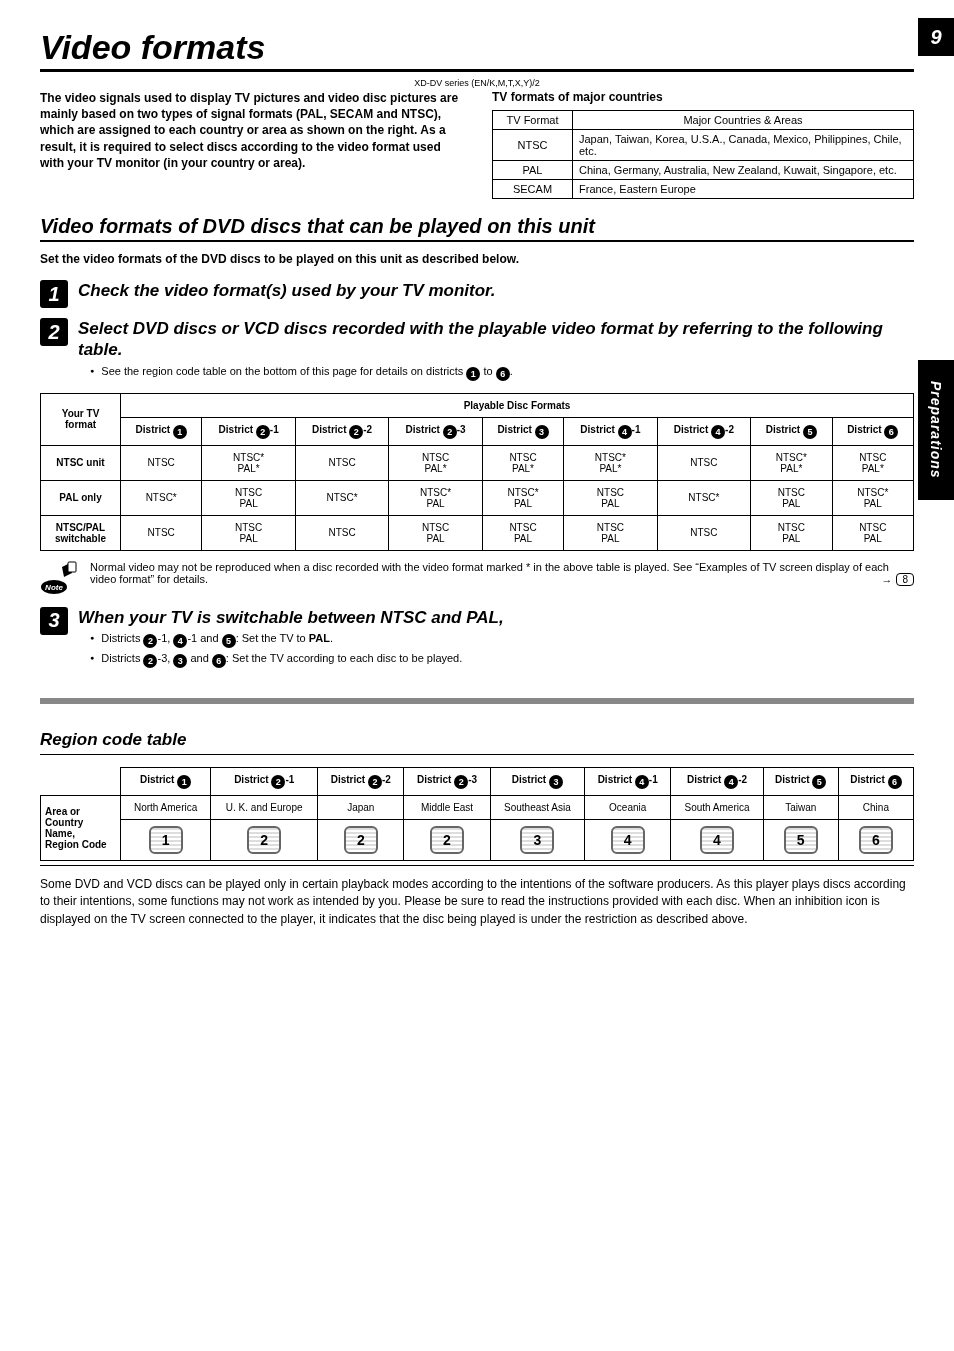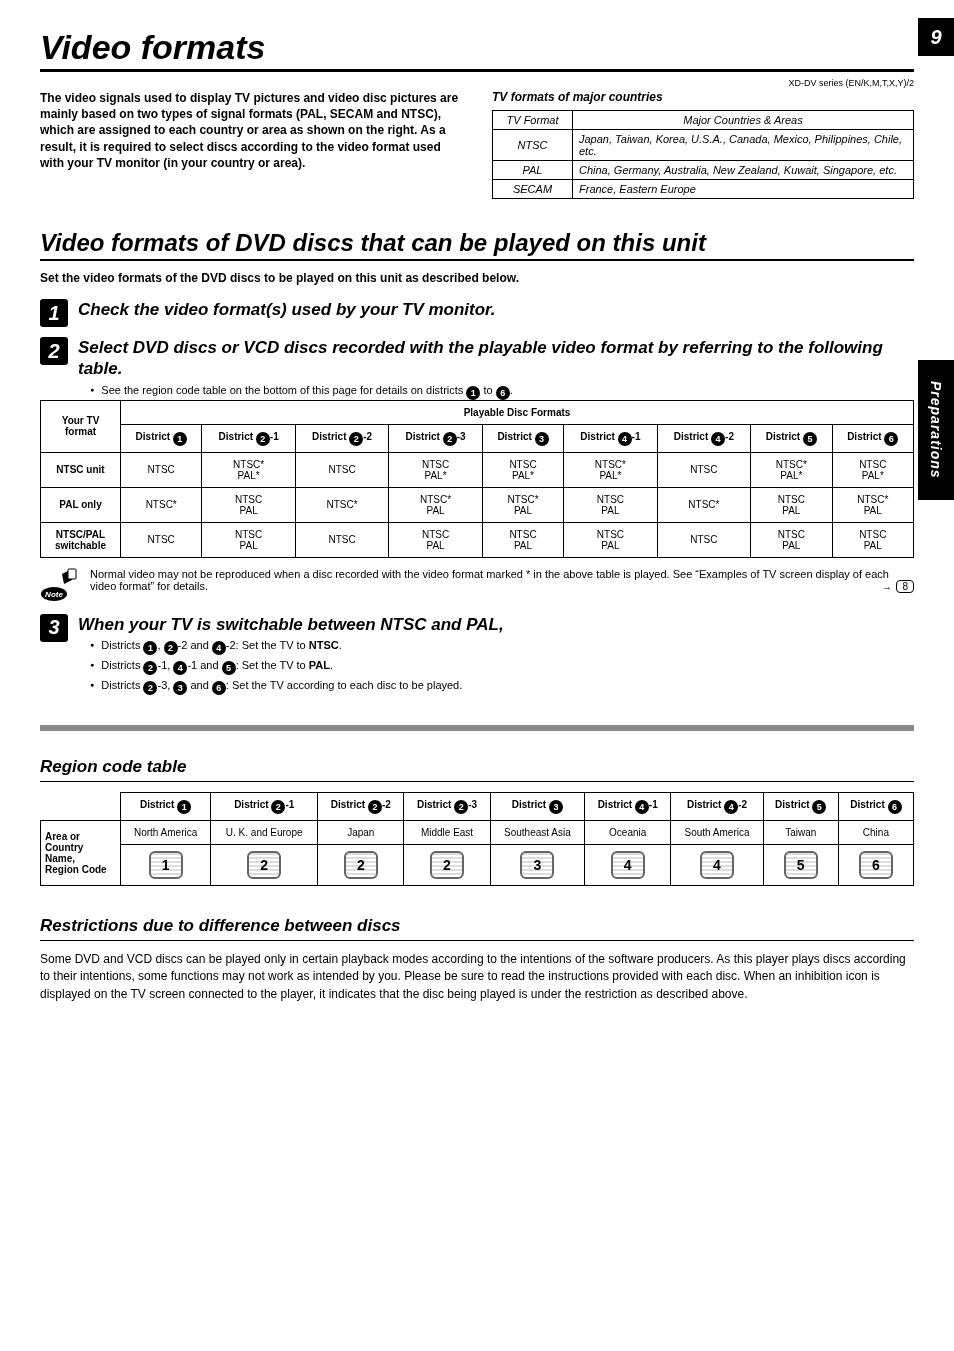--- a/index.html
+++ b/index.html
@@ -2,39 +2,39 @@
 <html><head>
 <meta charset="utf-8">
 <style>
   * { box-sizing: border-box; margin: 0; padding: 0; }
   body { font-family: Arial, Helvetica, sans-serif; font-size: 12px; color: #000; background: #fff; width: 954px; margin: 0 auto; position: relative; }
   .page { padding: 28px 40px 40px 40px; position: relative; }
   .page-num-tab { position: absolute; top: 18px; right: 0; width: 36px; height: 38px; background: #000; color: #fff; font-weight: bold; font-style: italic; font-size: 20px; display: flex; align-items: center; justify-content: center; }
   .side-tab { position: absolute; top: 360px; right: 0; width: 36px; height: 140px; background: #000; color: #fff; writing-mode: vertical-rl; text-orientation: mixed; display:flex; align-items:center; justify-content:center; font-style: italic; font-weight: bold; font-size: 14px; letter-spacing: 1px;}
   .title1 { font-size: 34px; font-weight: bold; font-style: italic; margin-bottom: 2px; }
   .rule-thick { border: none; border-top: 3px solid #000; margin-bottom: 0; }
-  .series { font-size: 9px; text-align: right; margin: 6px 0 2px 0; }
+  .series { font-size: 9px; text-align: center; margin: 6px 0 2px 0; }
   .two-col { display: flex; gap: 30px; align-items: flex-start; }
   .intro-text { flex: 1; font-weight: bold; font-size: 12px; line-height: 1.35; }
-  .tv-formats { flex: 1; font-style: italic; }
+  .tv-formats { flex: 1; }
   .tv-formats-title { font-weight: bold; font-size: 12px; margin-bottom: 6px; }
   table.bordered { border-collapse: collapse; width: 100%; }
   table.bordered td, table.bordered th { border: 1px solid #000; padding: 3px 6px; font-size: 11px; vertical-align: middle; }
   .tv-format-h { text-align: center; }
-  .title2 { font-size: 24px; font-weight: bold; font-style: italic; margin-top: 30px; }
+  .title2 { font-size: 20px; font-weight: bold; font-style: italic; margin-top: 16px; }
   .rule-med { border: none; border-top: 2px solid #000; margin: 2px 0 10px 0; }
   .set-text { font-weight: bold; font-size: 12px; margin-bottom: 14px; }
   .step { display: flex; align-items: flex-start; gap: 10px; margin-top: 10px; }
   .step-box { width: 28px; height: 28px; background: #000; color: #fff; font-weight: bold; font-style: italic; font-size: 20px; display:flex; align-items:center; justify-content:center; border-radius: 3px; flex-shrink:0; }
   .step-content { flex:1; }
   .step-title { font-size: 17px; font-weight: bold; font-style: italic; line-height: 1.25; }
   .step-bullet, .sub-bullet { font-size: 11px; margin-top: 4px; padding-left: 12px; }
   .sub-bullet::before, .step-bullet::before { content: "\25CF"; font-size: 7px; margin-right: 4px; vertical-align: 2px;}
   .circ { display:inline-block; width:14px; height:14px; border-radius:50%; background:#000; color:#fff; font-size:9px; font-weight:bold; text-align:center; line-height:14px; vertical-align:-2px;}
-  table.playable { border-collapse: collapse; width: 100%; }
+  table.playable { border-collapse: collapse; width: 100%; margin-top: 12px; }
   table.playable th, table.playable td { border: 1px solid #000; padding: 6px 4px; font-size: 10px; text-align: center; vertical-align: middle; }
   table.playable th { font-weight: bold; }
   .row-h { font-weight: bold; text-align: center; }
   .note-row { display:flex; gap:10px; align-items:flex-start; margin-top:10px; font-size:11px; }
   .note-icon { width:40px; flex-shrink:0; }
   .note-icon svg { width:40px; height:34px; }
   .page-ref { display:inline-block; border:1px solid #000; border-radius:4px; padding:0 5px; font-size:10px; margin-left:4px;}
   .arrow { font-weight:bold; }
   .sec-heading { font-size: 17px; font-weight:bold; font-style:italic; margin-top:26px; }
   .rule-thin { border:none; border-top:1px solid #000; margin:4px 0 10px 0;}
@@ -178,23 +178,20 @@
       <span>Normal video may not be reproduced when a disc recorded with the video format marked * in the above table is played. See “Examples of TV screen display of each video format” for details.</span>
       <span style="float:right"><span class="arrow">→</span><span class="page-ref">8</span></span>
     </div>
   </div>
 
   <div class="step">
     <div class="step-box">3</div>
     <div class="step-content">
       <div class="step-title">When your TV is switchable between NTSC and PAL,</div>
       <div class="step-bullet">
-        <span>Districts </span><span class="circ">1</span><span>, </span><span class="circ">2</span><span>-2 and </span><span class="circ">4</span><span>-2: Set the TV to </span><b>NTSC</b><span>.</span>
-      </div>
-      <div class="step-bullet">
         <span>Districts </span><span class="circ">2</span><span>-1, </span><span class="circ">4</span><span>-1 and </span><span class="circ">5</span><span>: Set the TV to </span><b>PAL</b><span>.</span>
       </div>
       <div class="step-bullet">
         <span>Districts </span><span class="circ">2</span><span>-3, </span><span class="circ">3</span><span> and </span><span class="circ">6</span><span>:  Set the TV according to each disc to be played.</span>
       </div>
     </div>
   </div>
 
   <div class="hr-thick-grey"></div>
   <div class="sec-heading">Region code table</div>
@@ -236,19 +233,18 @@
           <td><span class="region-icon">2</span></td>
           <td><span class="region-icon">3</span></td>
           <td><span class="region-icon">4</span></td>
           <td><span class="region-icon">4</span></td>
           <td><span class="region-icon">5</span></td>
           <td><span class="region-icon">6</span></td>
         </tr>
   </tbody>
     </table>
 
-  <div class="sec-heading" style="margin-top:30px">Restrictions due to difference between discs</div>
   <hr class="rule-thin">
   <div class="restrict-row">
     <div class="restrict-text">Some DVD and VCD discs can be played only in certain playback modes according to the intentions of the software producers. As this player plays discs according to their intentions, some functions may not work as intended by you. Please be sure to read the instructions provided with each disc. When an inhibition icon is displayed on the TV screen connected to the player, it indicates that the disc being played is under the restriction as described above.</div>
   </div>
 
 </div>
 
 </body></html>

